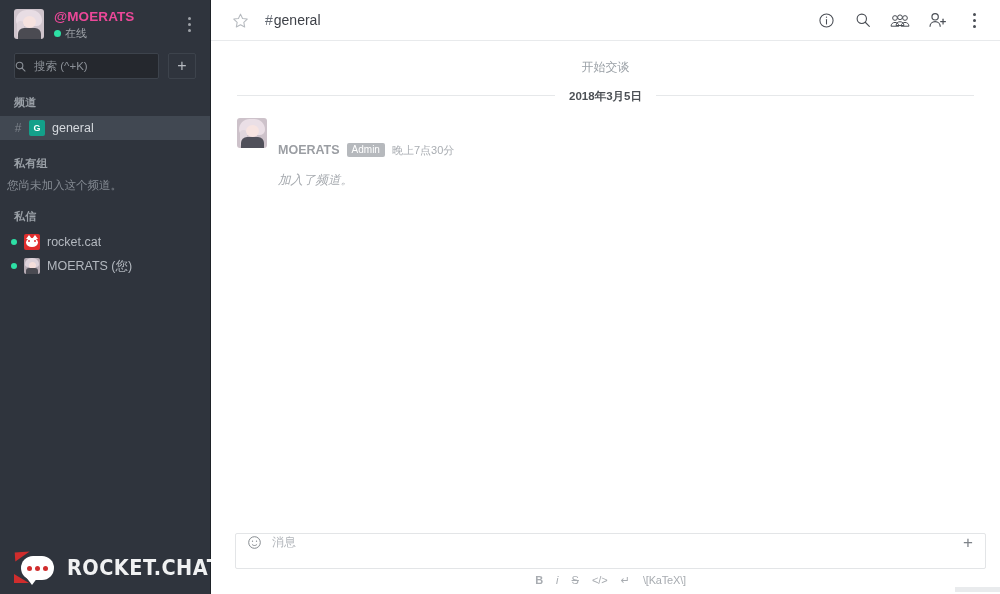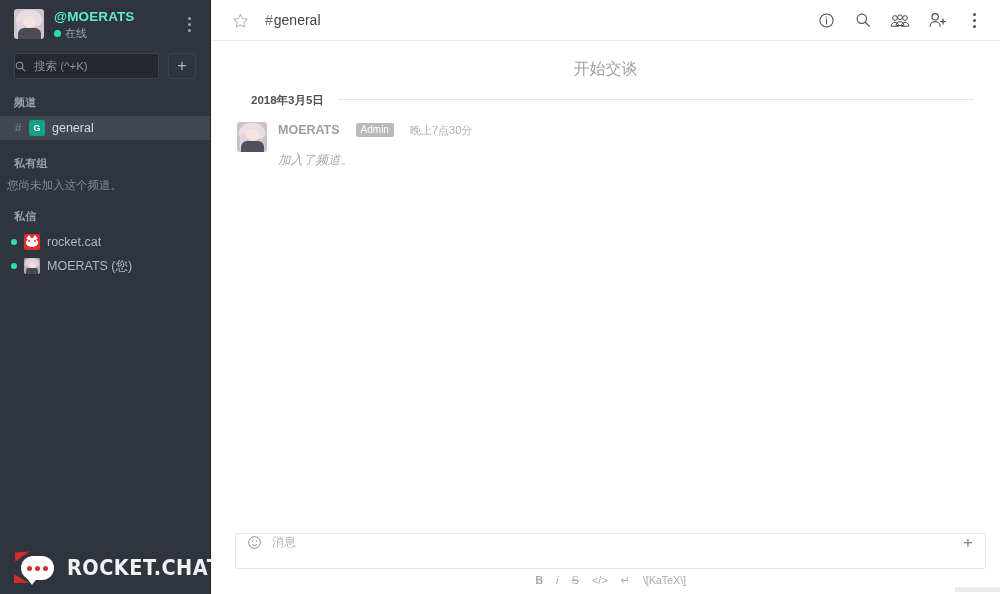--- a/index.html
+++ b/index.html
@@ -29,21 +29,21 @@
     flex: 0 0 30px; overflow: hidden;
     background: #cfc4cc;
     position: relative;
   }
   .sb-avatar .hair { position:absolute; left:2px; top:1px; width:26px; height:16px; background:#e8dde4; border-radius:12px 12px 6px 6px; }
   .sb-avatar .face { position:absolute; left:9px; top:7px; width:13px; height:12px; background:#f6e2df; border-radius:50%; }
   .sb-avatar .body { position:absolute; left:4px; bottom:0; width:23px; height:11px; background:#4b4b52; border-radius:6px 6px 0 0; }
   .sb-avatar .acc { position:absolute; left:3px; top:12px; width:7px; height:17px; background:#ded3da; border-radius:4px; }
   .sb-acct-text { margin-left: 10px; flex: 1 1 auto; min-width: 0; }
   .sb-username {
-    color: #5eead4; font-size: 13.5px; font-weight: bold;
+    color: #ec4899; font-size: 13.5px; font-weight: bold;
     letter-spacing: .1px; line-height: 15px;
     white-space: nowrap; overflow: hidden; text-overflow: ellipsis;
   }
   .sb-status { display: flex; align-items: center; margin-top: 3px; }
   .dot { width: 7px; height: 7px; border-radius: 50%; background: #2de0a5; flex: 0 0 7px; }
   .sb-status-text { color: #9ea2a8; font-size: 11px; margin-left: 4px; line-height: 12px; }
   .kebab {
     width: 18px; height: 22px; display:flex; flex-direction:column;
     align-items:center; justify-content:center; gap:3px; cursor: pointer;
     flex: 0 0 18px;
@@ -124,37 +124,37 @@
   .hdr-star { width: 22px; height: 22px; display:flex; align-items:center; justify-content:center; cursor:pointer; }
   .hdr-title { margin-left: 14px; font-size: 14px; color: #3e4148; display:flex; align-items:baseline; gap:1px; }
   .hdr-title .hash { color: #646a73; font-weight: normal; }
   .hdr-spacer { flex: 1 1 auto; }
   .hdr-icons { display: flex; align-items: center; gap: 17px; padding-right: 4px; }
   .hdr-ic { width: 20px; height: 20px; display:flex; align-items:center; justify-content:center; cursor:pointer; }
   .hdr-ic.kb { flex-direction: column; gap: 3px; height: 20px; }
   .hdr-ic.kb i { width: 3px; height: 3px; border-radius: 50%; background: #4a4e55; display:block; }
 
   .msgs { flex: 1 1 auto; position: relative; overflow: hidden; padding-top: 18px; }
-  .start-label { text-align: center; color: #9aa0a6; font-size: 16px; margin-bottom: 10px; }
-  .date-div { position: relative; text-align: left; margin: 0 26px 14px 26px; }
+  .start-label { text-align: center; color: #9aa0a6; font-size: 12px; margin-bottom: 10px; }
+  .date-div { position: relative; text-align: center; margin: 0 26px 14px 26px; }
   .date-div:before {
     content:""; position:absolute; left:0; right:0; top:50%; height:1px; background:#e6e8ea;
   }
   .date-div span {
     position: relative; background:#fff; padding: 0 14px;
     font-size: 11.5px; font-weight: bold; color: #4c5055;
   }
   .msg { display: flex; padding: 0 20px 0 26px; gap: 11px; }
   .msg-av { width: 30px; height: 30px; border-radius: 3px; flex: 0 0 30px; overflow:hidden; position:relative; background:#cdc2ca; }
   .msg-av .hair { position:absolute; left:2px; top:1px; width:26px; height:16px; background:#eadfe6; border-radius:12px 12px 6px 6px; }
   .msg-av .face { position:absolute; left:9px; top:7px; width:13px; height:12px; background:#f7e4e1; border-radius:50%; }
   .msg-av .body { position:absolute; left:4px; bottom:0; width:23px; height:11px; background:#50505a; border-radius:6px 6px 0 0; }
   .msg-av .acc { position:absolute; left:3px; top:12px; width:7px; height:17px; background:#e0d6dd; border-radius:4px; }
   .msg-body { flex: 1 1 auto; min-width: 0; }
-  .msg-head { display: flex; align-items: center; gap: 16px; line-height: 16px; }
+  .msg-head { display: flex; align-items: center; gap: 7px; line-height: 16px; margin-top: 24px; }
   .msg-user { font-size: 12.5px; font-weight: bold; color: #9b9ea3; }
   .msg-role {
     font-size: 10px; color: #fff; background: #b6b9bd;
     padding: 1px 5px 1px 5px; border-radius: 2px; line-height: 12px;
   }
   .msg-time { font-size: 11px; color: #a9adb2; }
   .msg-text { font-size: 12.5px; color: #a7abb0; font-style: italic; margin-top: 14px; line-height: 16px; }
 
   
   .composer-wrap { flex: 0 0 auto; padding: 0 14px 3px 24px; }

